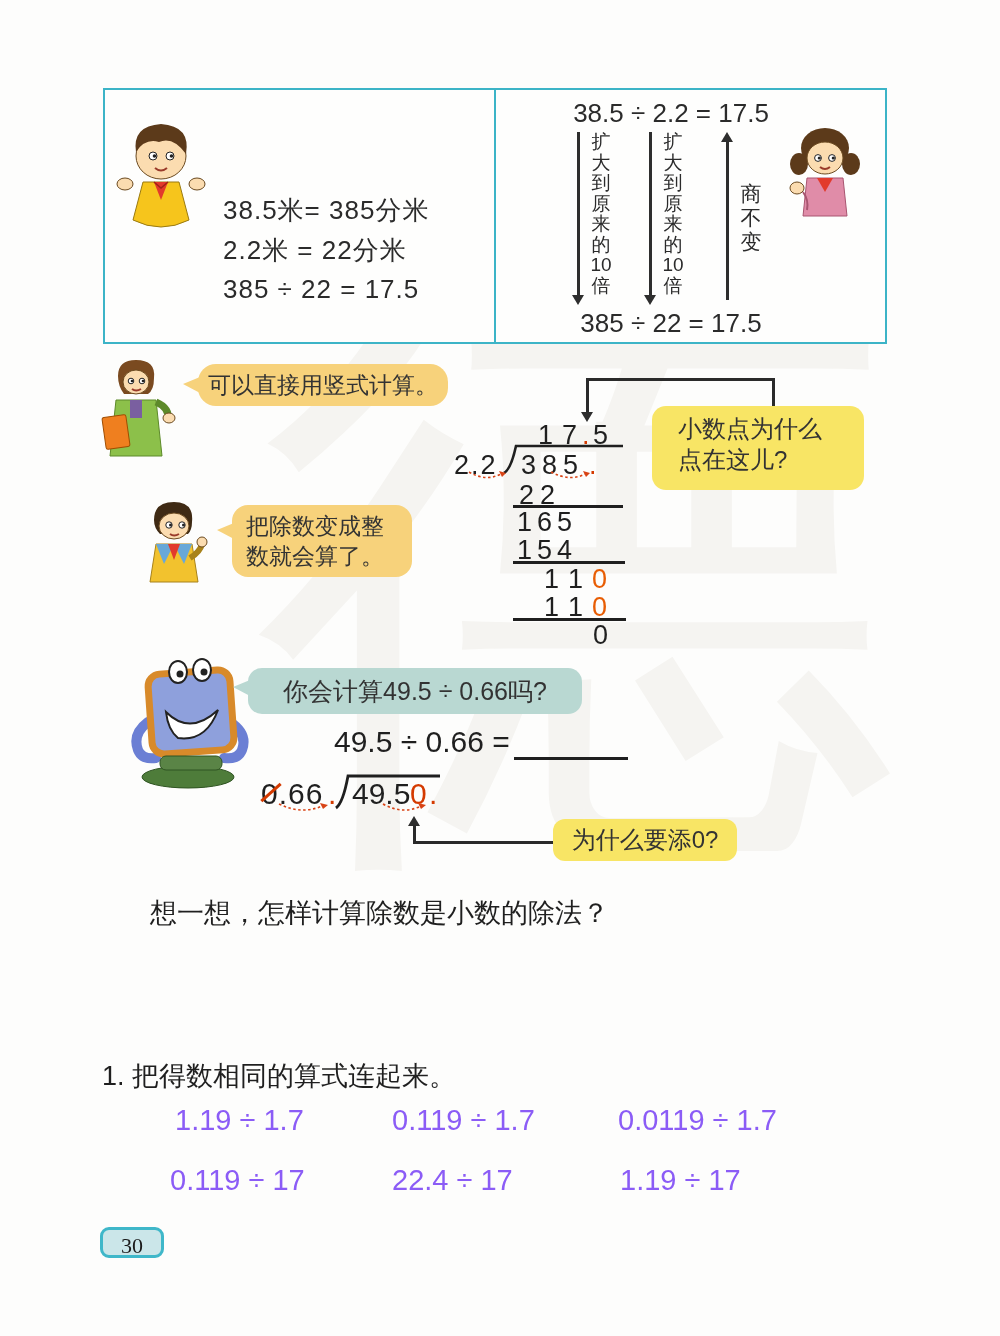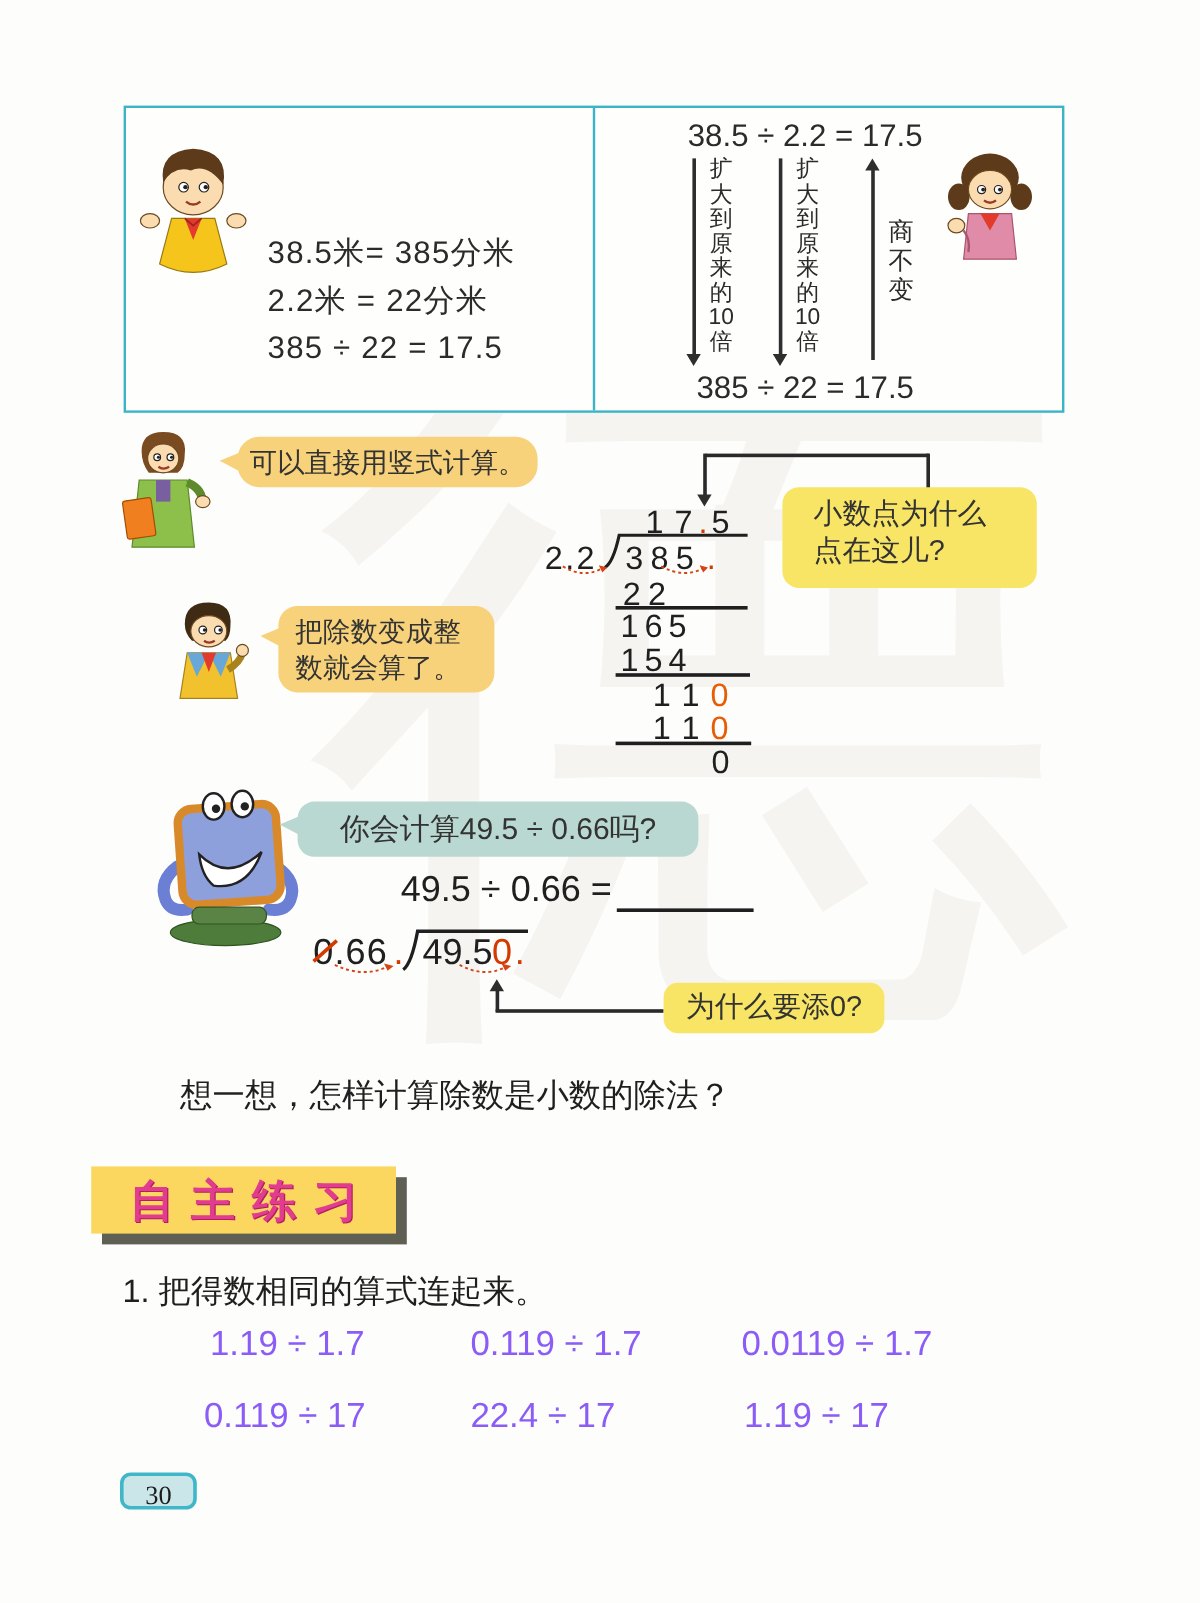--- a/index.html
+++ b/index.html
@@ -266,21 +266,20 @@
 
   <div class="head-up" style="left:408px;top:816px"></div>
   <div class="thin" style="left:413px;top:825px;width:2.5px;height:18px"></div>
   <div class="thin" style="left:413px;top:841px;width:140px;height:2.5px"></div>
   <div class="bubble b-yellow" style="left:553px;top:819px;width:184px;height:42px;text-align:center;line-height:42px;font-size:24px;border-radius:12px">
     <span>为什么要添0?</span>
   </div>
 
   <div class="abs kai" style="left:150px;top:895px">想一想，怎样计算除数是小数的除法？</div>
 
-  <div class="banner">自主练习</div>
 
   <div class="abs kai" style="left:102px;top:1058px">1. 把得数相同的算式连起来。</div>
   <div class="expr" style="left:175px;top:1104px">1.19 ÷ 1.7</div>
   <div class="expr" style="left:392px;top:1104px">0.119 ÷ 1.7</div>
   <div class="expr" style="left:618px;top:1104px">0.0119 ÷ 1.7</div>
   <div class="expr" style="left:170px;top:1164px">0.119 ÷ 17</div>
   <div class="expr" style="left:392px;top:1164px">22.4 ÷ 17</div>
   <div class="expr" style="left:620px;top:1164px">1.19 ÷ 17</div>
 
   <div class="badge">30</div>

